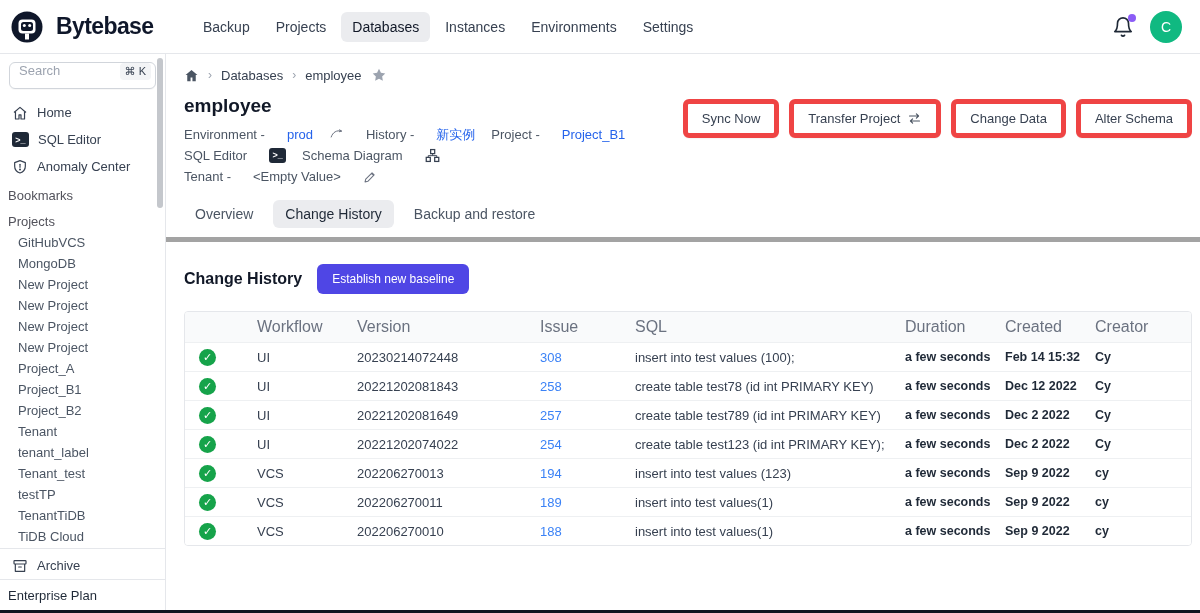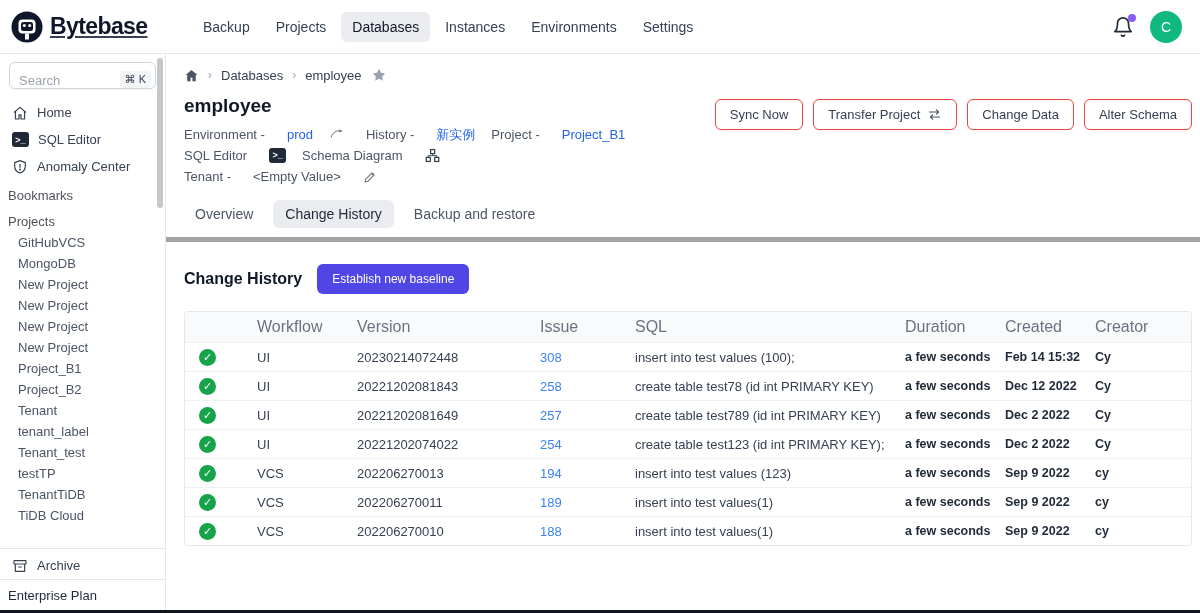--- a/index.html
+++ b/index.html
@@ -4,34 +4,34 @@
 <style>
   * { box-sizing: border-box; }
   html,body { margin:0; padding:0; }
   body {
     width:1200px; height:613px; overflow:hidden; position:relative;
     background:#fff; color:#374151;
     font-family:"Liberation Sans", sans-serif;
   }
   
   .navbar { height:54px; display:flex; align-items:center; padding:0 18px 0 10px; border-bottom:1px solid #e5e7eb; }
-  .brand { display:flex; align-items:center; gap:6px; width:168px; cursor:pointer;text-decoration:underline; }
+  .brand { display:flex; align-items:center; gap:12px; width:168px; cursor:pointer; }
   .brand-name { font-size:23px; font-weight:800; color:#0f172a; letter-spacing:-0.6px; }
   .nav-links { display:flex; gap:4px; margin-left:14px; }
   .nav-link { font-size:14px; color:#374151; padding:7px 11px; border-radius:6px; cursor:pointer; }
   .nav-link.active { background:#ebecef; color:#111827; }
   .nav-right { margin-left:auto; display:flex; align-items:center; gap:16px; }
   .bell-wrap { position:relative; cursor:pointer; width:22px; height:22px; }
   .bell-dot { position:absolute; top:-2px; right:-2px; width:8px; height:8px; border-radius:50%; background:var(--notification-dot,#8b5cf6); }
   .avatar { width:32px; height:32px; border-radius:50%; background:var(--avatar-bg,#10b981); color:#fff; display:flex; align-items:center; justify-content:center; font-size:14px; cursor:pointer; }
   
   .body-row { display:flex; height:559px; }
   
   .sidebar { width:166px; border-right:1px solid #e5e7eb; padding-top:8px; position:relative; display:flex; flex-direction:column; font-size:13px; flex:none; }
-  .search-box { margin:0 9px 10px; border:1px solid #d1d5db; border-radius:6px; height:27px; display:flex; align-items:flex-end; justify-content:space-between; padding:0 4px 0 9px; box-shadow:0 1px 1px rgba(0,0,0,.03); cursor:text; }
+  .search-box { margin:0 9px 10px; border:1px solid #d1d5db; border-radius:6px; height:27px; display:flex; align-items:flex-start; justify-content:space-between; padding:0 4px 0 9px; box-shadow:0 1px 1px rgba(0,0,0,.03); cursor:text; }
   .search-placeholder { color:#9ca3af; font-size:13px; }
   .kbd { background:#f3f4f6; border-radius:4px; padding:2px 5px; font-size:11px; color:#374151; }
   .side-item { display:flex; align-items:center; gap:9px; padding:5px 12px; color:#374151; cursor:pointer; height:27px; }
   .side-item svg { flex:none; }
   .side-label { padding:8px 8px 3px; color:#52525b; }
   .proj-list .proj { padding:3px 8px 3px 18px; color:#4b5563; cursor:pointer; white-space:nowrap; overflow:hidden; text-overflow:ellipsis; }
   .archive-wrap { margin-top:auto; border-top:1px solid #e5e7eb; padding-top:3px; }
   .plan { border-top:1px solid #e5e7eb; padding:8px 8px 10px; color:#1f2937; }
   .scroll-thumb { position:absolute; top:4px; right:2px; width:6px; height:150px; border-radius:3px; background:#c4c7cc; }
   .term-badge { background:#1f2937; color:#fff; border-radius:3px; font-size:9px; font-weight:700; width:17px; height:15px; display:inline-flex; align-items:center; justify-content:center; letter-spacing:0; flex:none; }
@@ -39,21 +39,21 @@
   .main { flex:1; padding:10px 8px 0 18px; position:relative; min-width:0; }
   .breadcrumb { display:flex; align-items:center; gap:9px; font-size:13px; color:#374151; height:22px; }
   .crumb { cursor:pointer; }
   .crumb-sep { color:#9ca3af; font-size:12px; }
   .header-row { display:flex; justify-content:space-between; align-items:flex-start; }
   .page-title { font-size:19px; font-weight:700; color:#111827; margin:9px 0 7px; }
   .meta-line { display:flex; align-items:center; font-size:13px; color:#4b5563; line-height:21px; flex-wrap:wrap; }
   .meta-group { display:flex; align-items:center; gap:22px; margin-right:16px; cursor:default; }
   .blue-link { color:var(--link,#2563eb); cursor:pointer; }
   .actions { display:flex; gap:10px; margin-top:13px; flex:none; }
-  .btn { background:#fff; border:1px solid #ef4444; border-radius:6px; padding:7px 14px; font-size:13px; color:#374151; box-shadow:0 1px 1px rgba(0,0,0,.04); display:inline-flex; align-items:center; gap:7px; cursor:pointer; white-space:nowrap; }
+  .btn { background:#fff; border:5px solid #ef4444; border-radius:6px; padding:7px 14px; font-size:13px; color:#374151; box-shadow:0 1px 1px rgba(0,0,0,.04); display:inline-flex; align-items:center; gap:7px; cursor:pointer; white-space:nowrap; }
   .tabs { display:flex; gap:8px; margin:13px -8px 0 -18px; padding:0 8px 9px 17px; border-bottom:5px solid #a3a3a3; }
   .tab { padding:6px 12px; border-radius:6px; font-size:14px; color:#4b5563; cursor:pointer; }
   .tab.active { background:#ebecef; color:#1f2937; font-weight:500; }
   .section-head { display:flex; align-items:center; gap:15px; margin:22px 0 17px; }
   .section-title { font-size:16px; font-weight:700; color:#111827; }
   .baseline-btn { background:var(--accent,#4f46e5); color:#fff; border:none; border-radius:6px; padding:8px 15px; font-size:12px; font-weight:500; cursor:pointer; }
   
   .history-table { border:1px solid #e5e7eb; border-radius:4px; overflow:hidden; }
   .t-row { display:grid; grid-template-columns:72px 100px 183px 95px 270px 100px 90px 1fr; align-items:center; height:29px; border-top:1px solid #eef0f2; font-size:13px; color:#374151; }
   .t-row.t-header { background:#f9fafb; color:#6b7280; font-size:16px; border-top:none; height:30px; cursor:default; }
@@ -143,20 +143,21 @@
     <div class="side-label">Projects</div>
 
     <div class="proj-list">
 
     <div class="proj">GitHubVCS</div>
         <div class="proj">MongoDB</div>
         <div class="proj">New Project</div>
         <div class="proj">New Project</div>
         <div class="proj">New Project</div>
         <div class="proj">New Project</div>
+        <div class="proj">Project_A</div>
         <div class="proj">Project_B1</div>
         <div class="proj">Project_B2</div>
         <div class="proj">Tenant</div>
         <div class="proj">tenant_label</div>
         <div class="proj">Tenant_test</div>
         <div class="proj">testTP</div>
         <div class="proj">TenantTiDB</div>
         <div class="proj">TiDB Cloud</div>
       </div>
 

